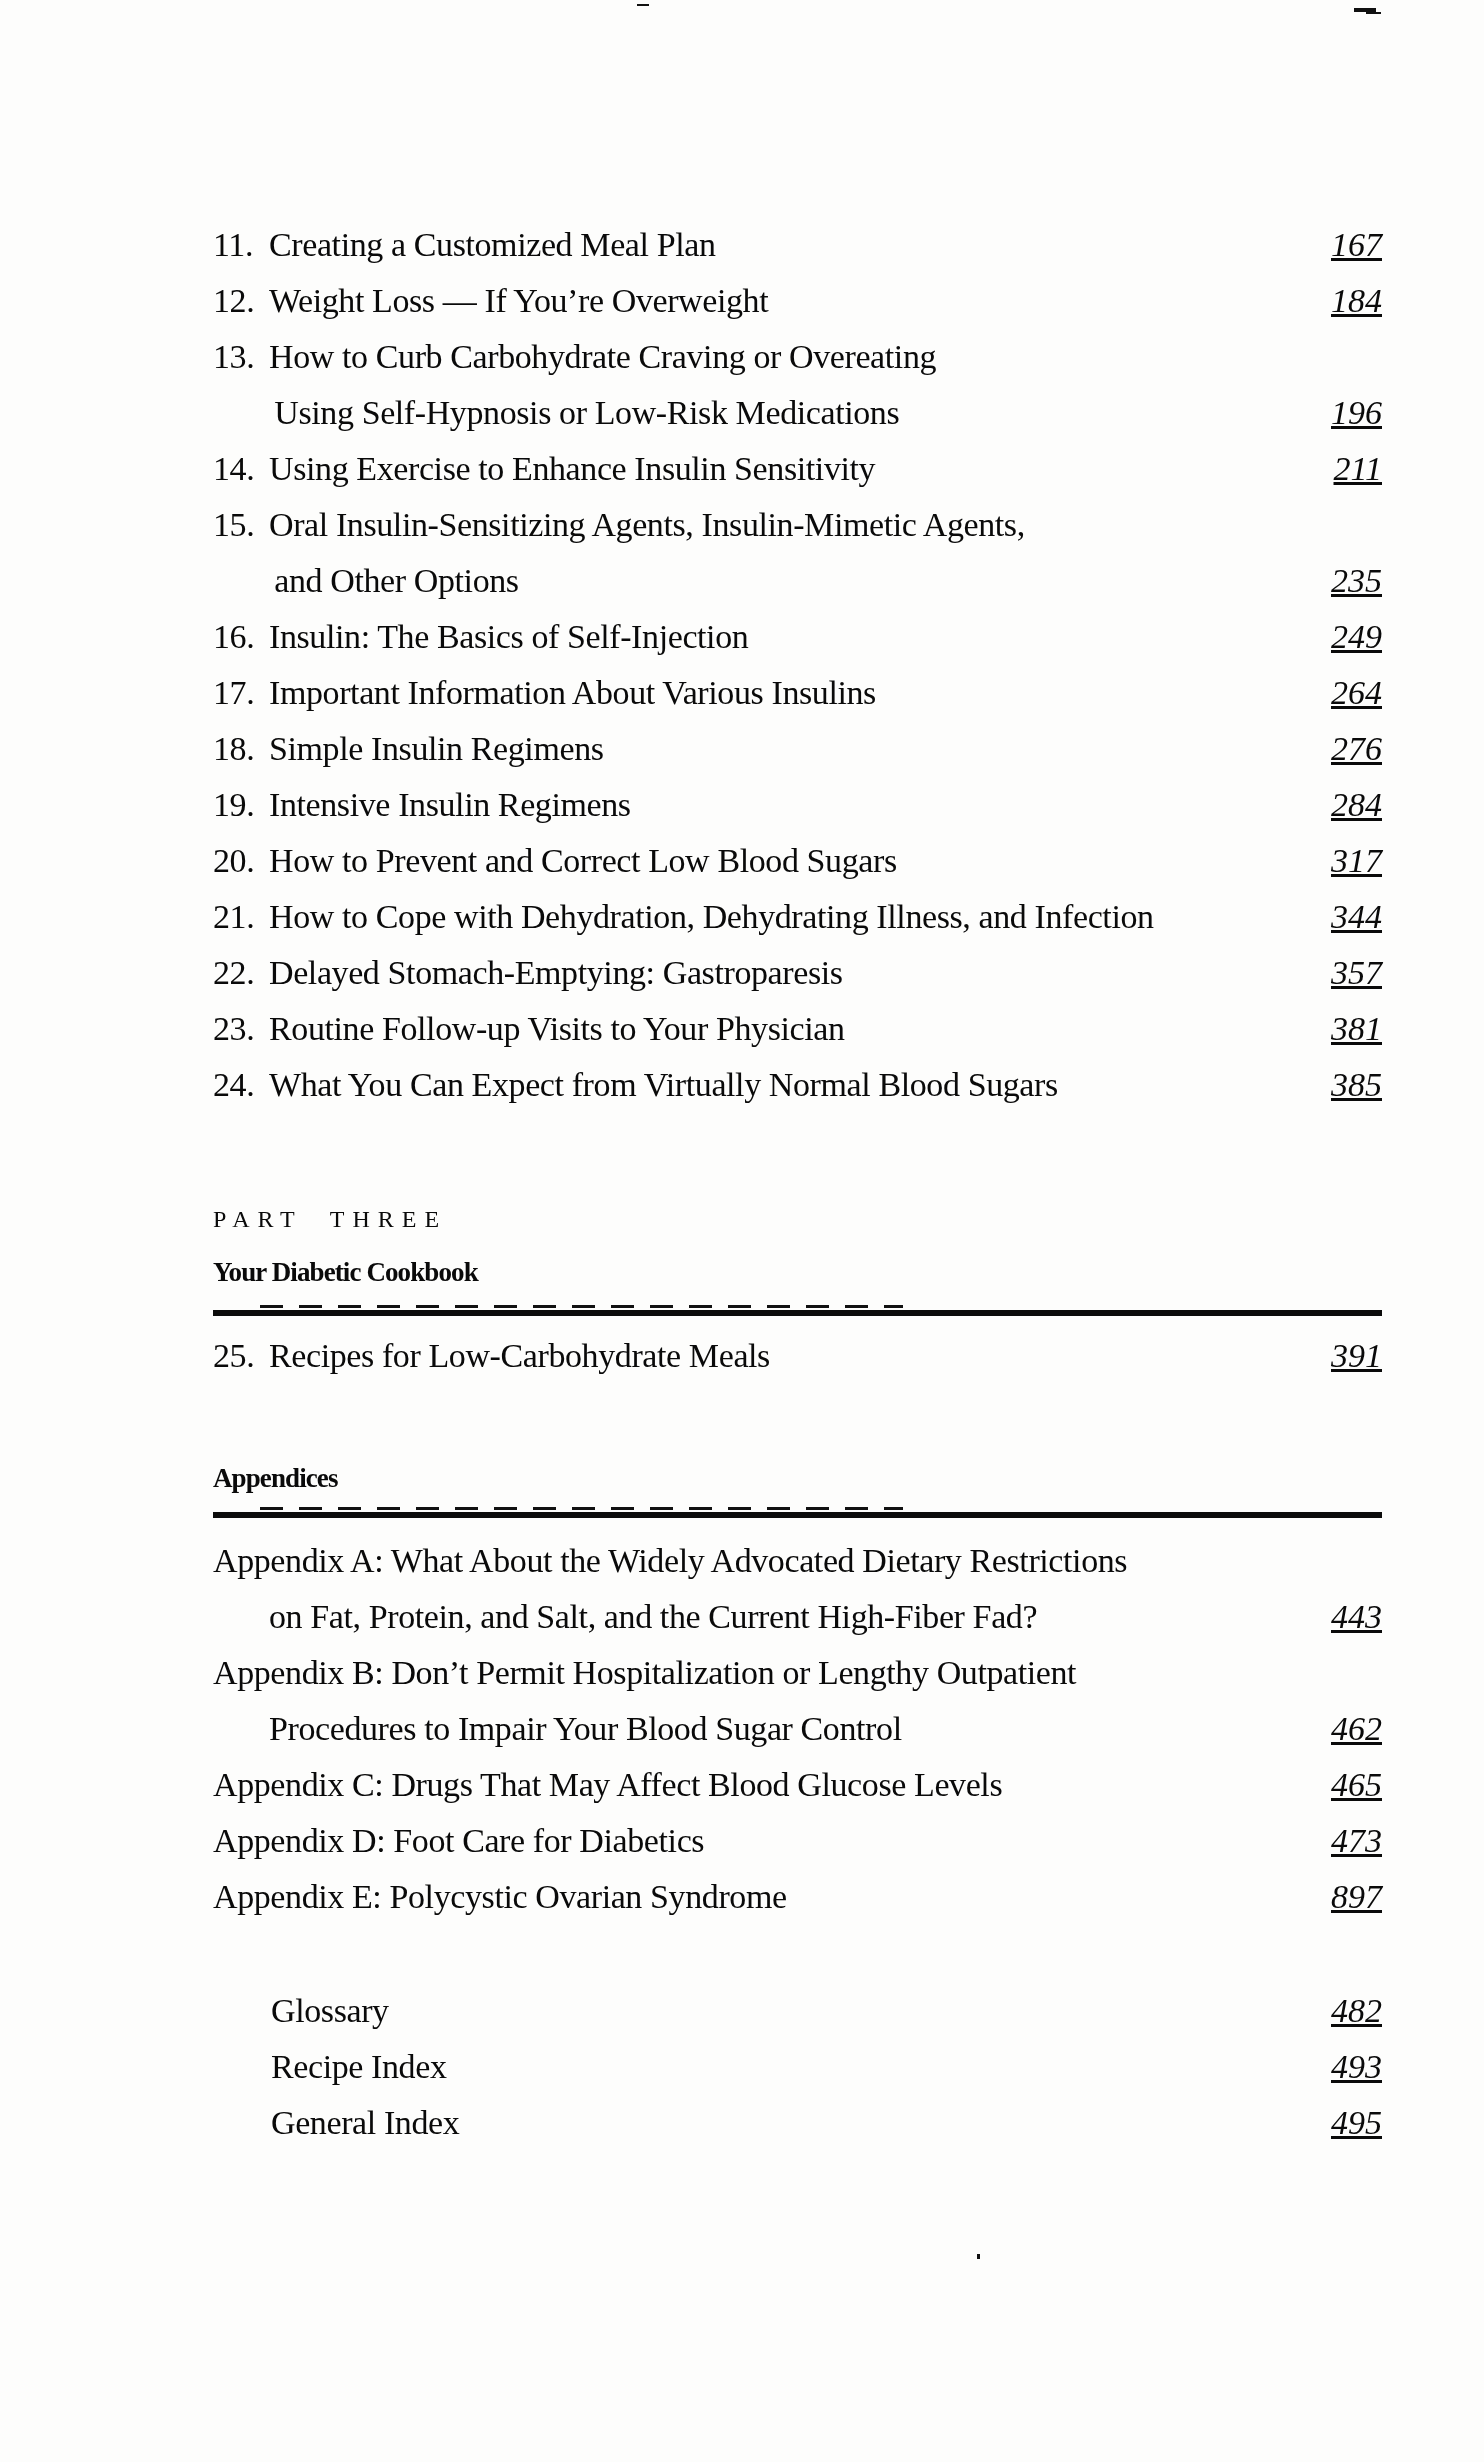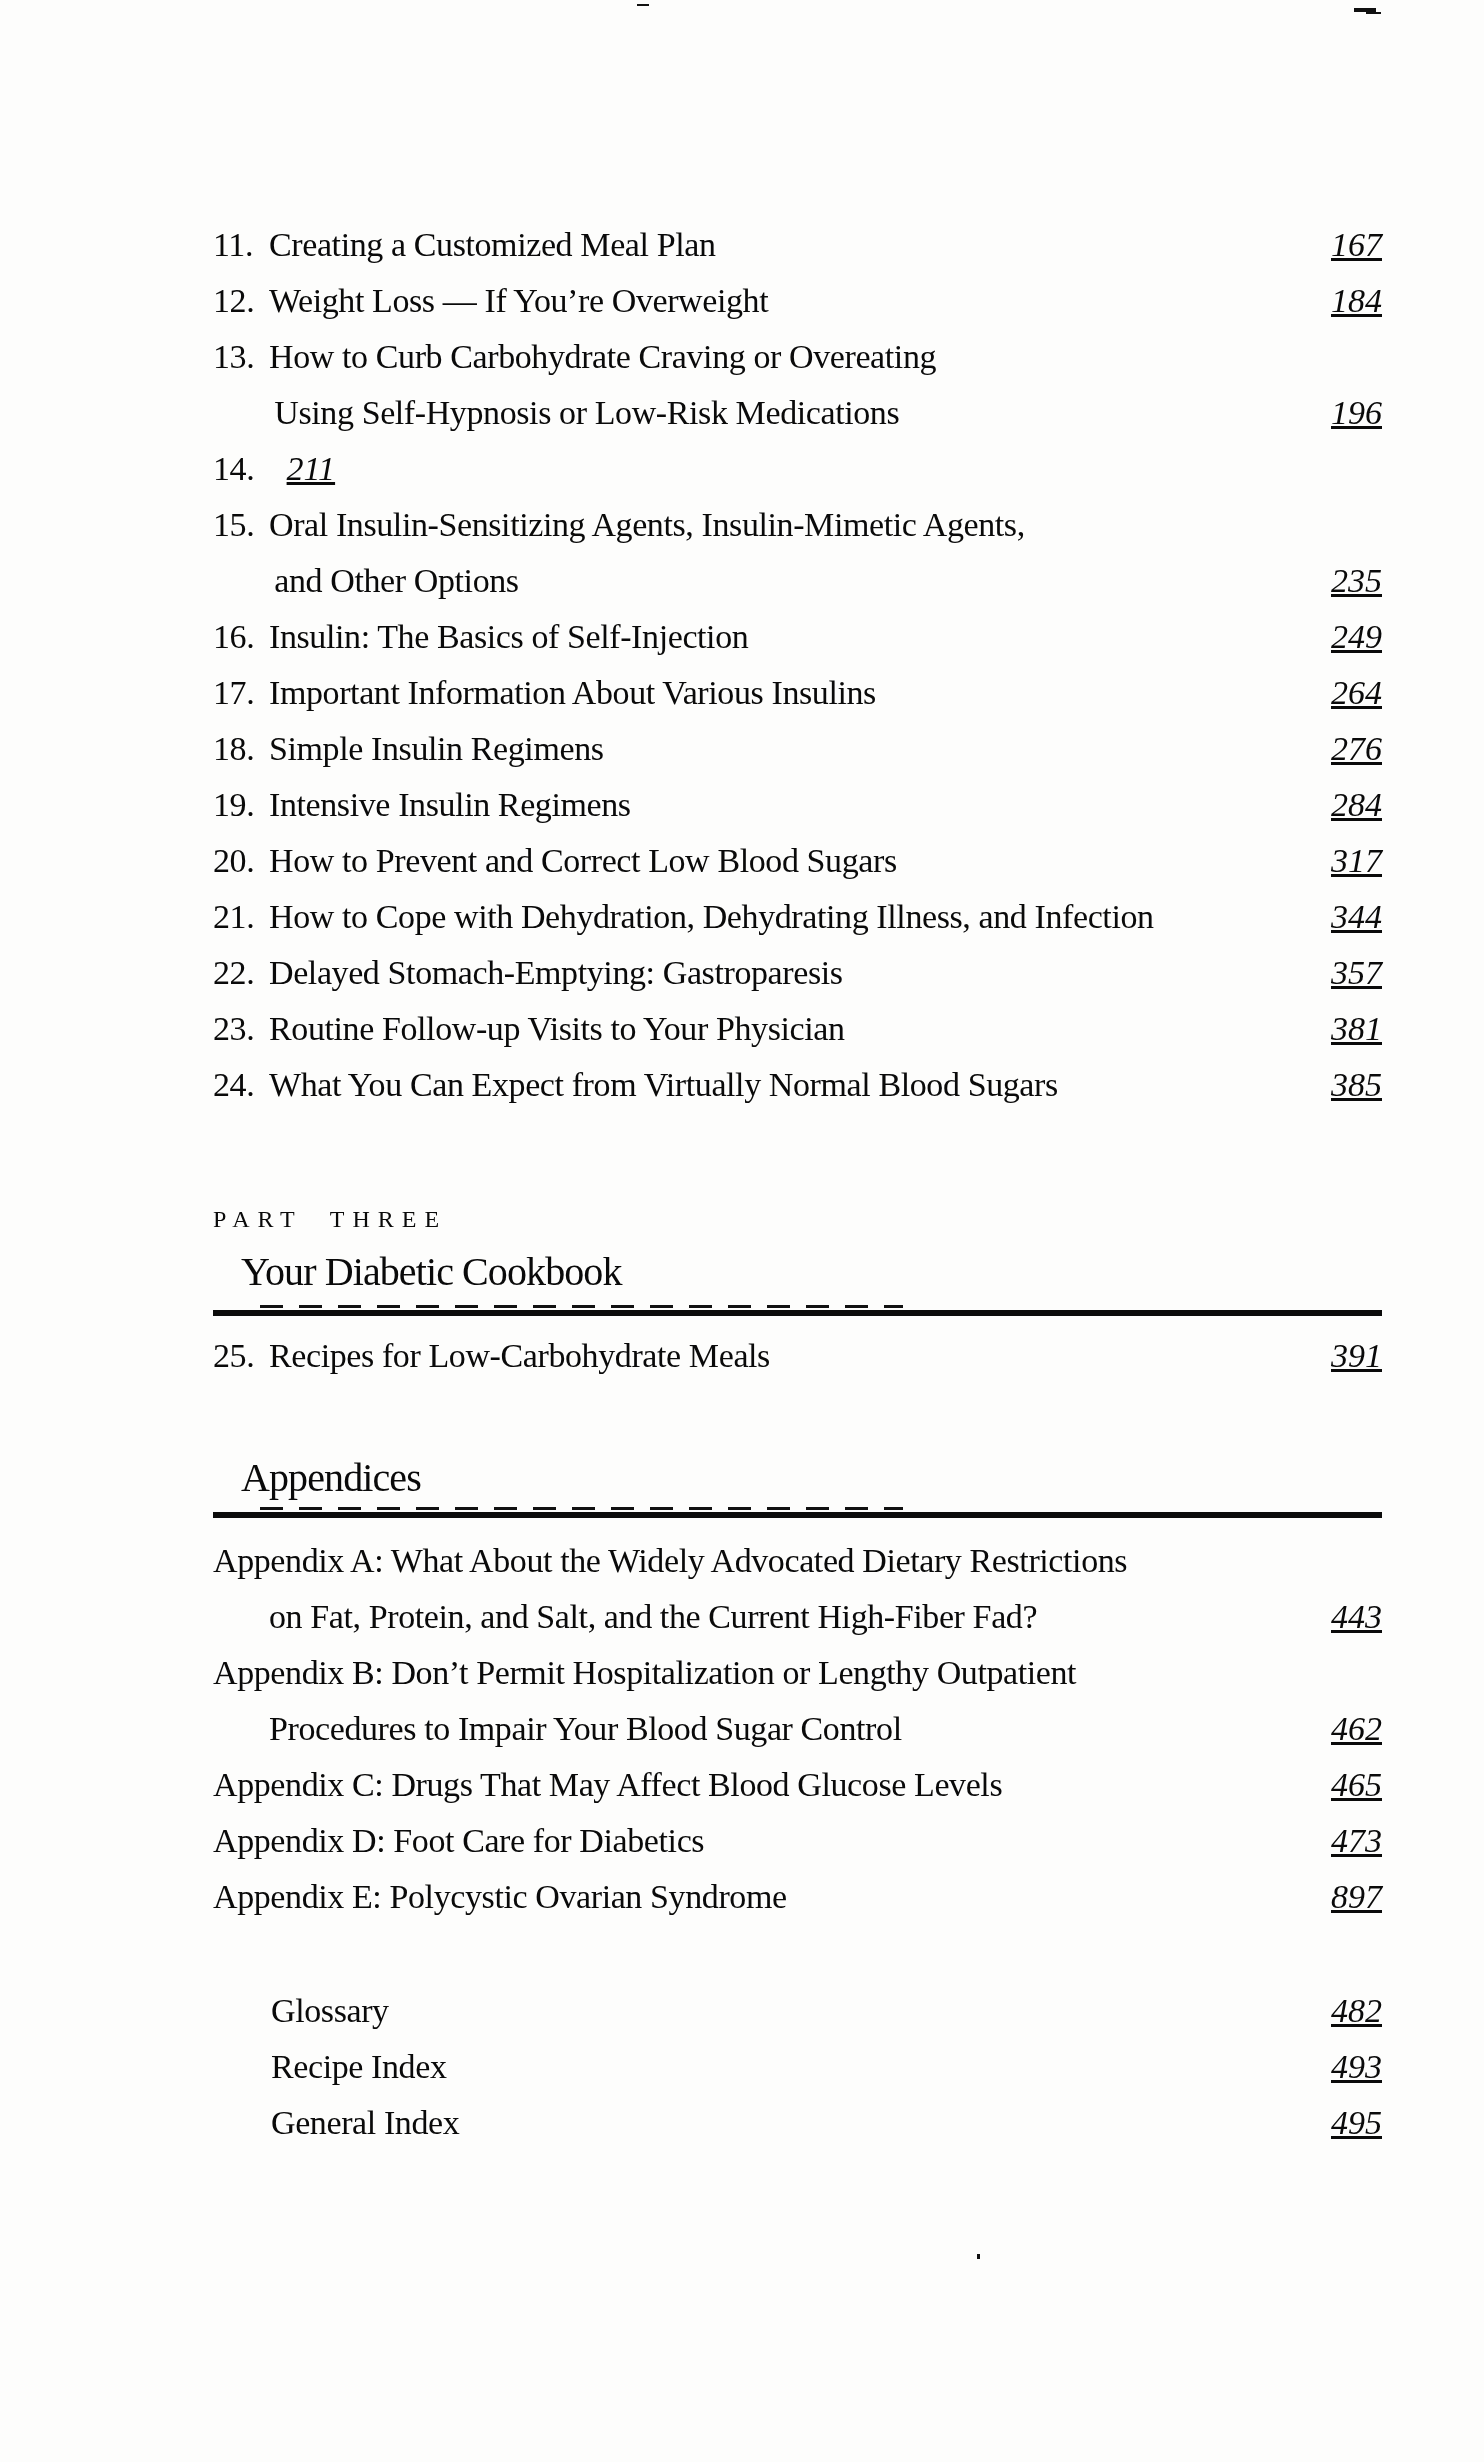--- a/index.html
+++ b/index.html
@@ -38,25 +38,24 @@
   .pg   { flex:none; font-style:italic; margin-left:17.6px; letter-spacing:0;text-decoration:underline; }
   
   .kicker {
     margin-top:86px;
     font-size:24px;
     line-height:41px;
     letter-spacing:8px;
     word-spacing:14px;
   }
   .big-title {
-    font-weight:normal;
-    font-size:40px;
+    font-weight:bold;
+    font-size:27px;
     line-height:46px;
     letter-spacing:-0.9px;
-    margin-left:28px;
   }
   #part-title { margin-top:8.8px; }
   #appendices-title { margin-top:71px; }
   .rule {
     height:6.2px;
     background:#0b0b0b;
     position:relative;
   }
   #rule-cookbook  { margin-top:15px; }
   #rule-appendices{ margin-top:10.6px; }
@@ -101,20 +100,21 @@
           <span class="num">13.</span>
           <span class="txt">How to Curb Carbohydrate Craving or Overeating</span>
         </div>
         <div class="line">
           <span class="num"></span>
           <span class="txt cont">Using Self-Hypnosis or Low-Risk Medications</span>
           <span class="pg">196</span>
         </div>
         <div class="line">
           <span class="num">14.</span>
+          <span class="txt">Using Exercise to Enhance Insulin Sensitivity</span>
           <span class="pg">211</span>
         </div>
         <div class="line">
           <span class="num">15.</span>
           <span class="txt">Oral Insulin-Sensitizing Agents, Insulin-Mimetic Agents,</span>
         </div>
         <div class="line">
           <span class="num"></span>
           <span class="txt cont">and Other Options</span>
           <span class="pg">235</span>

